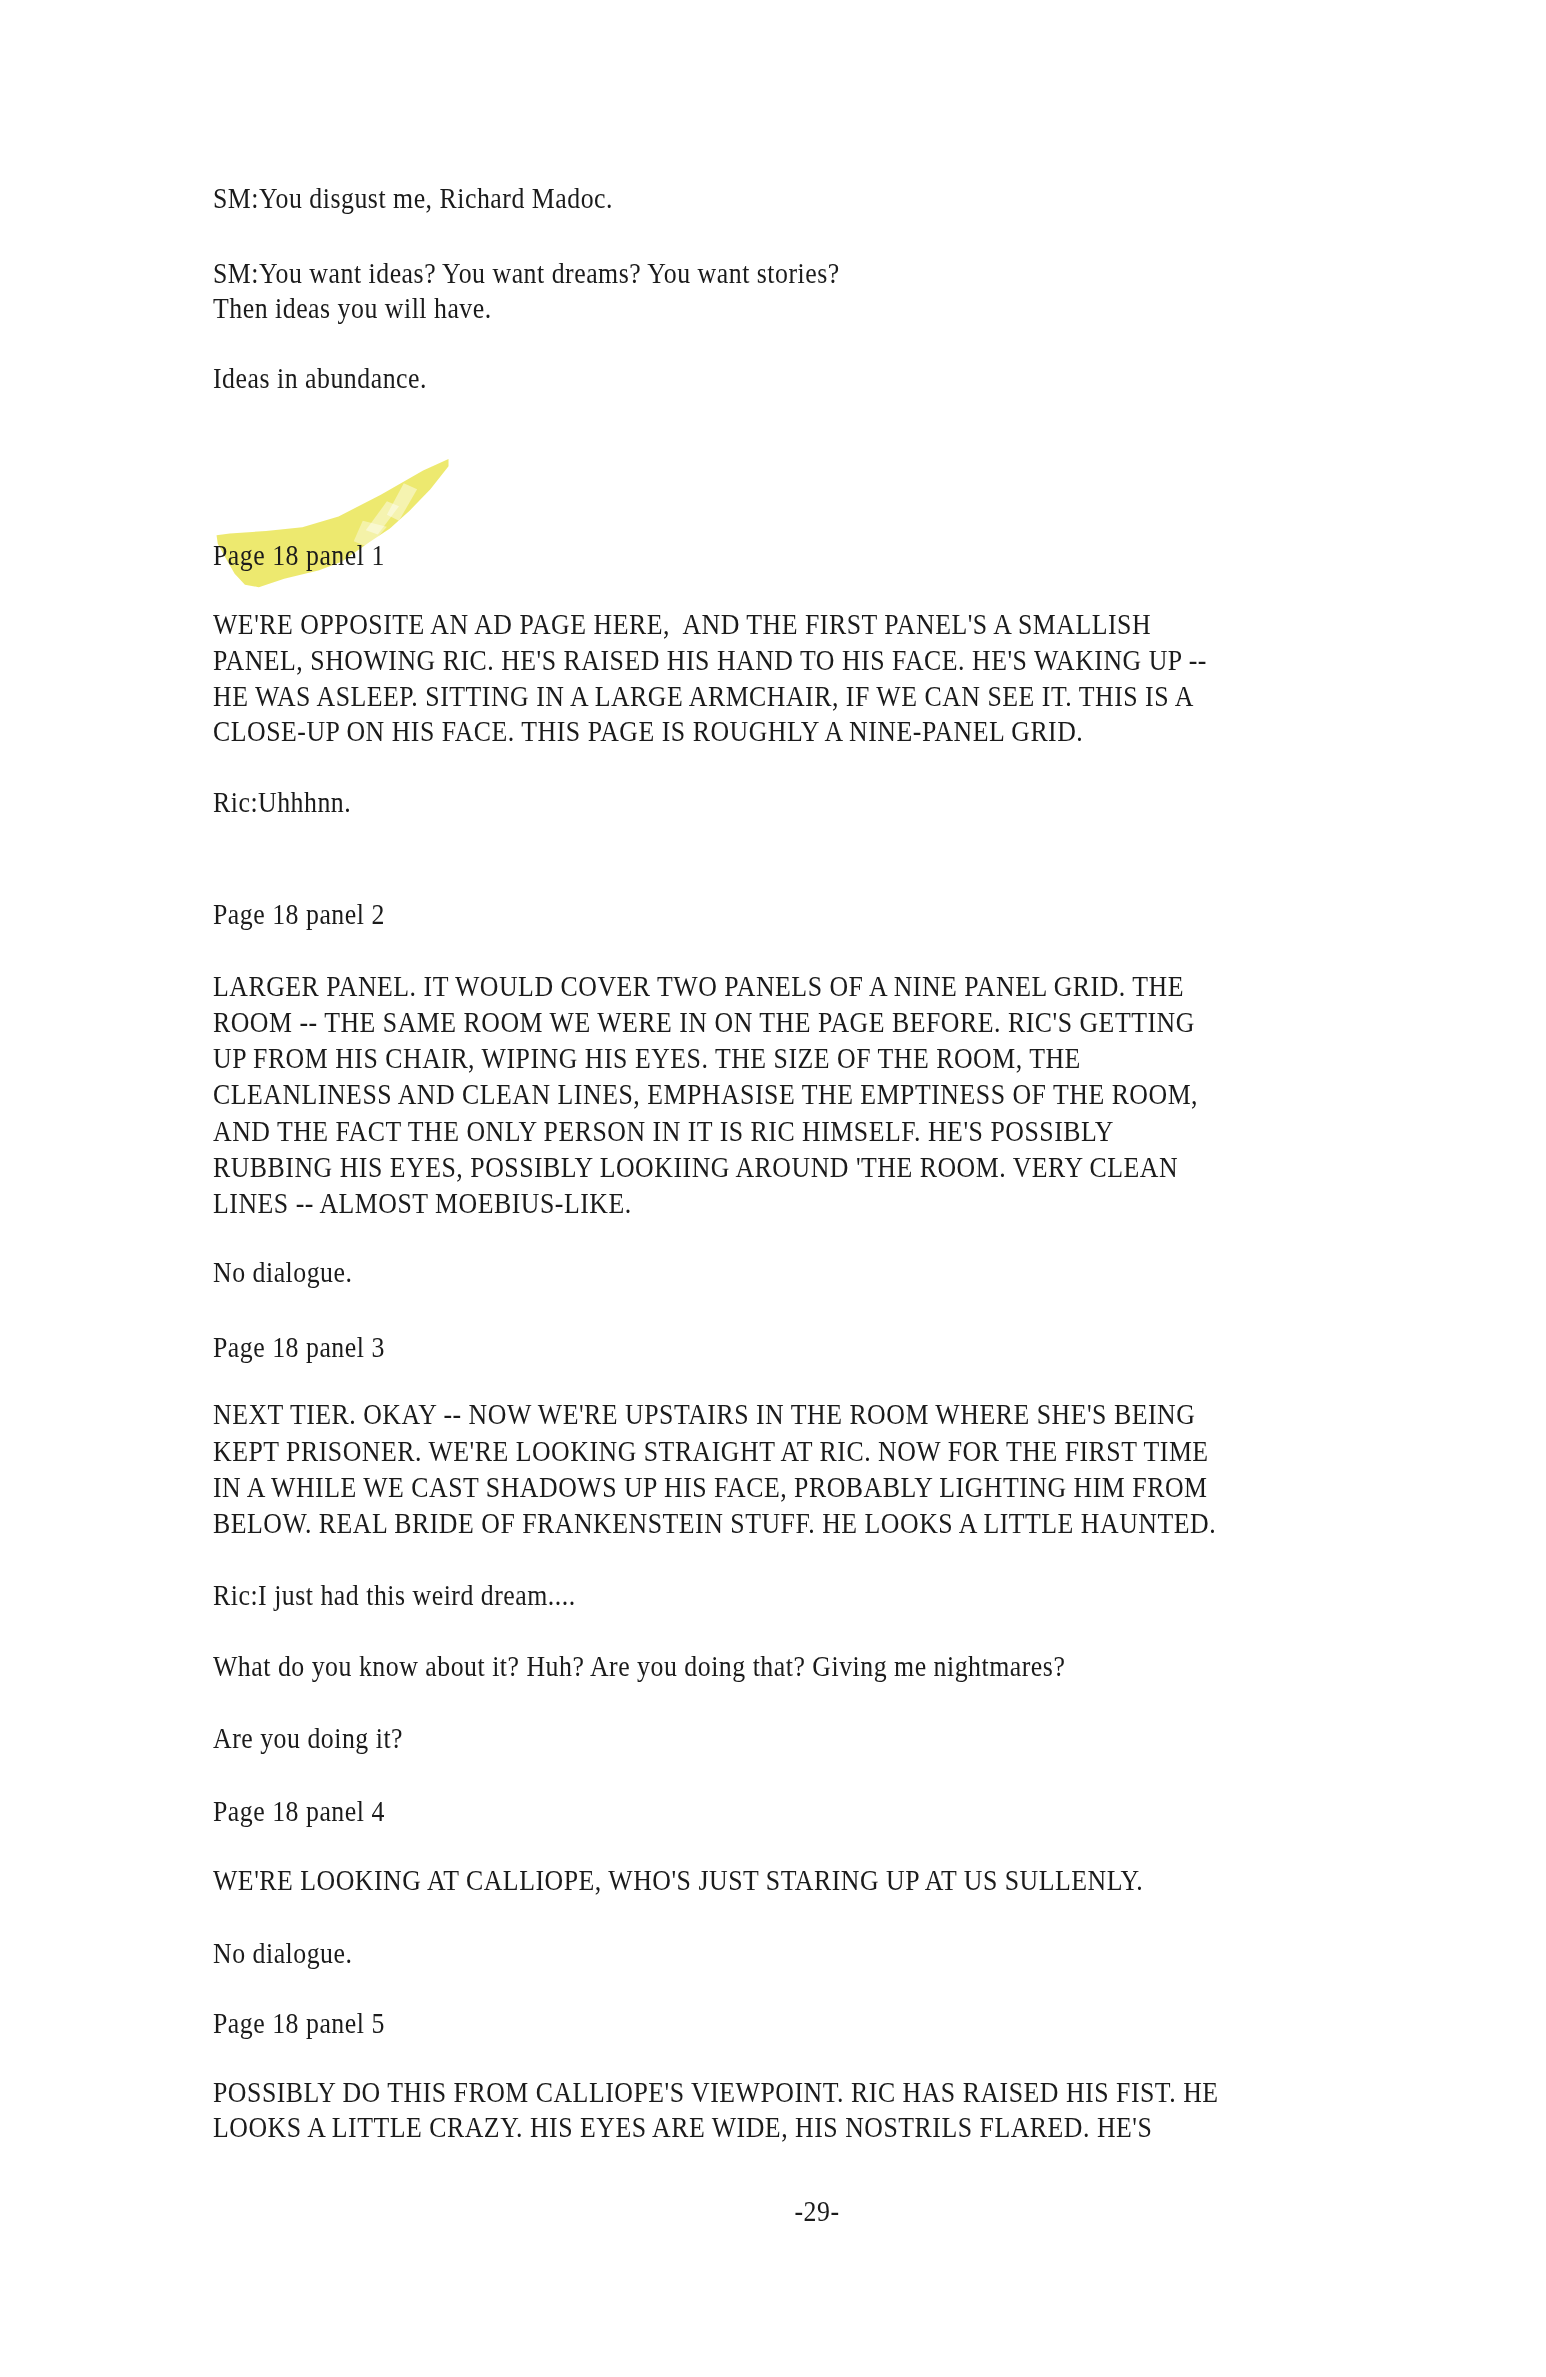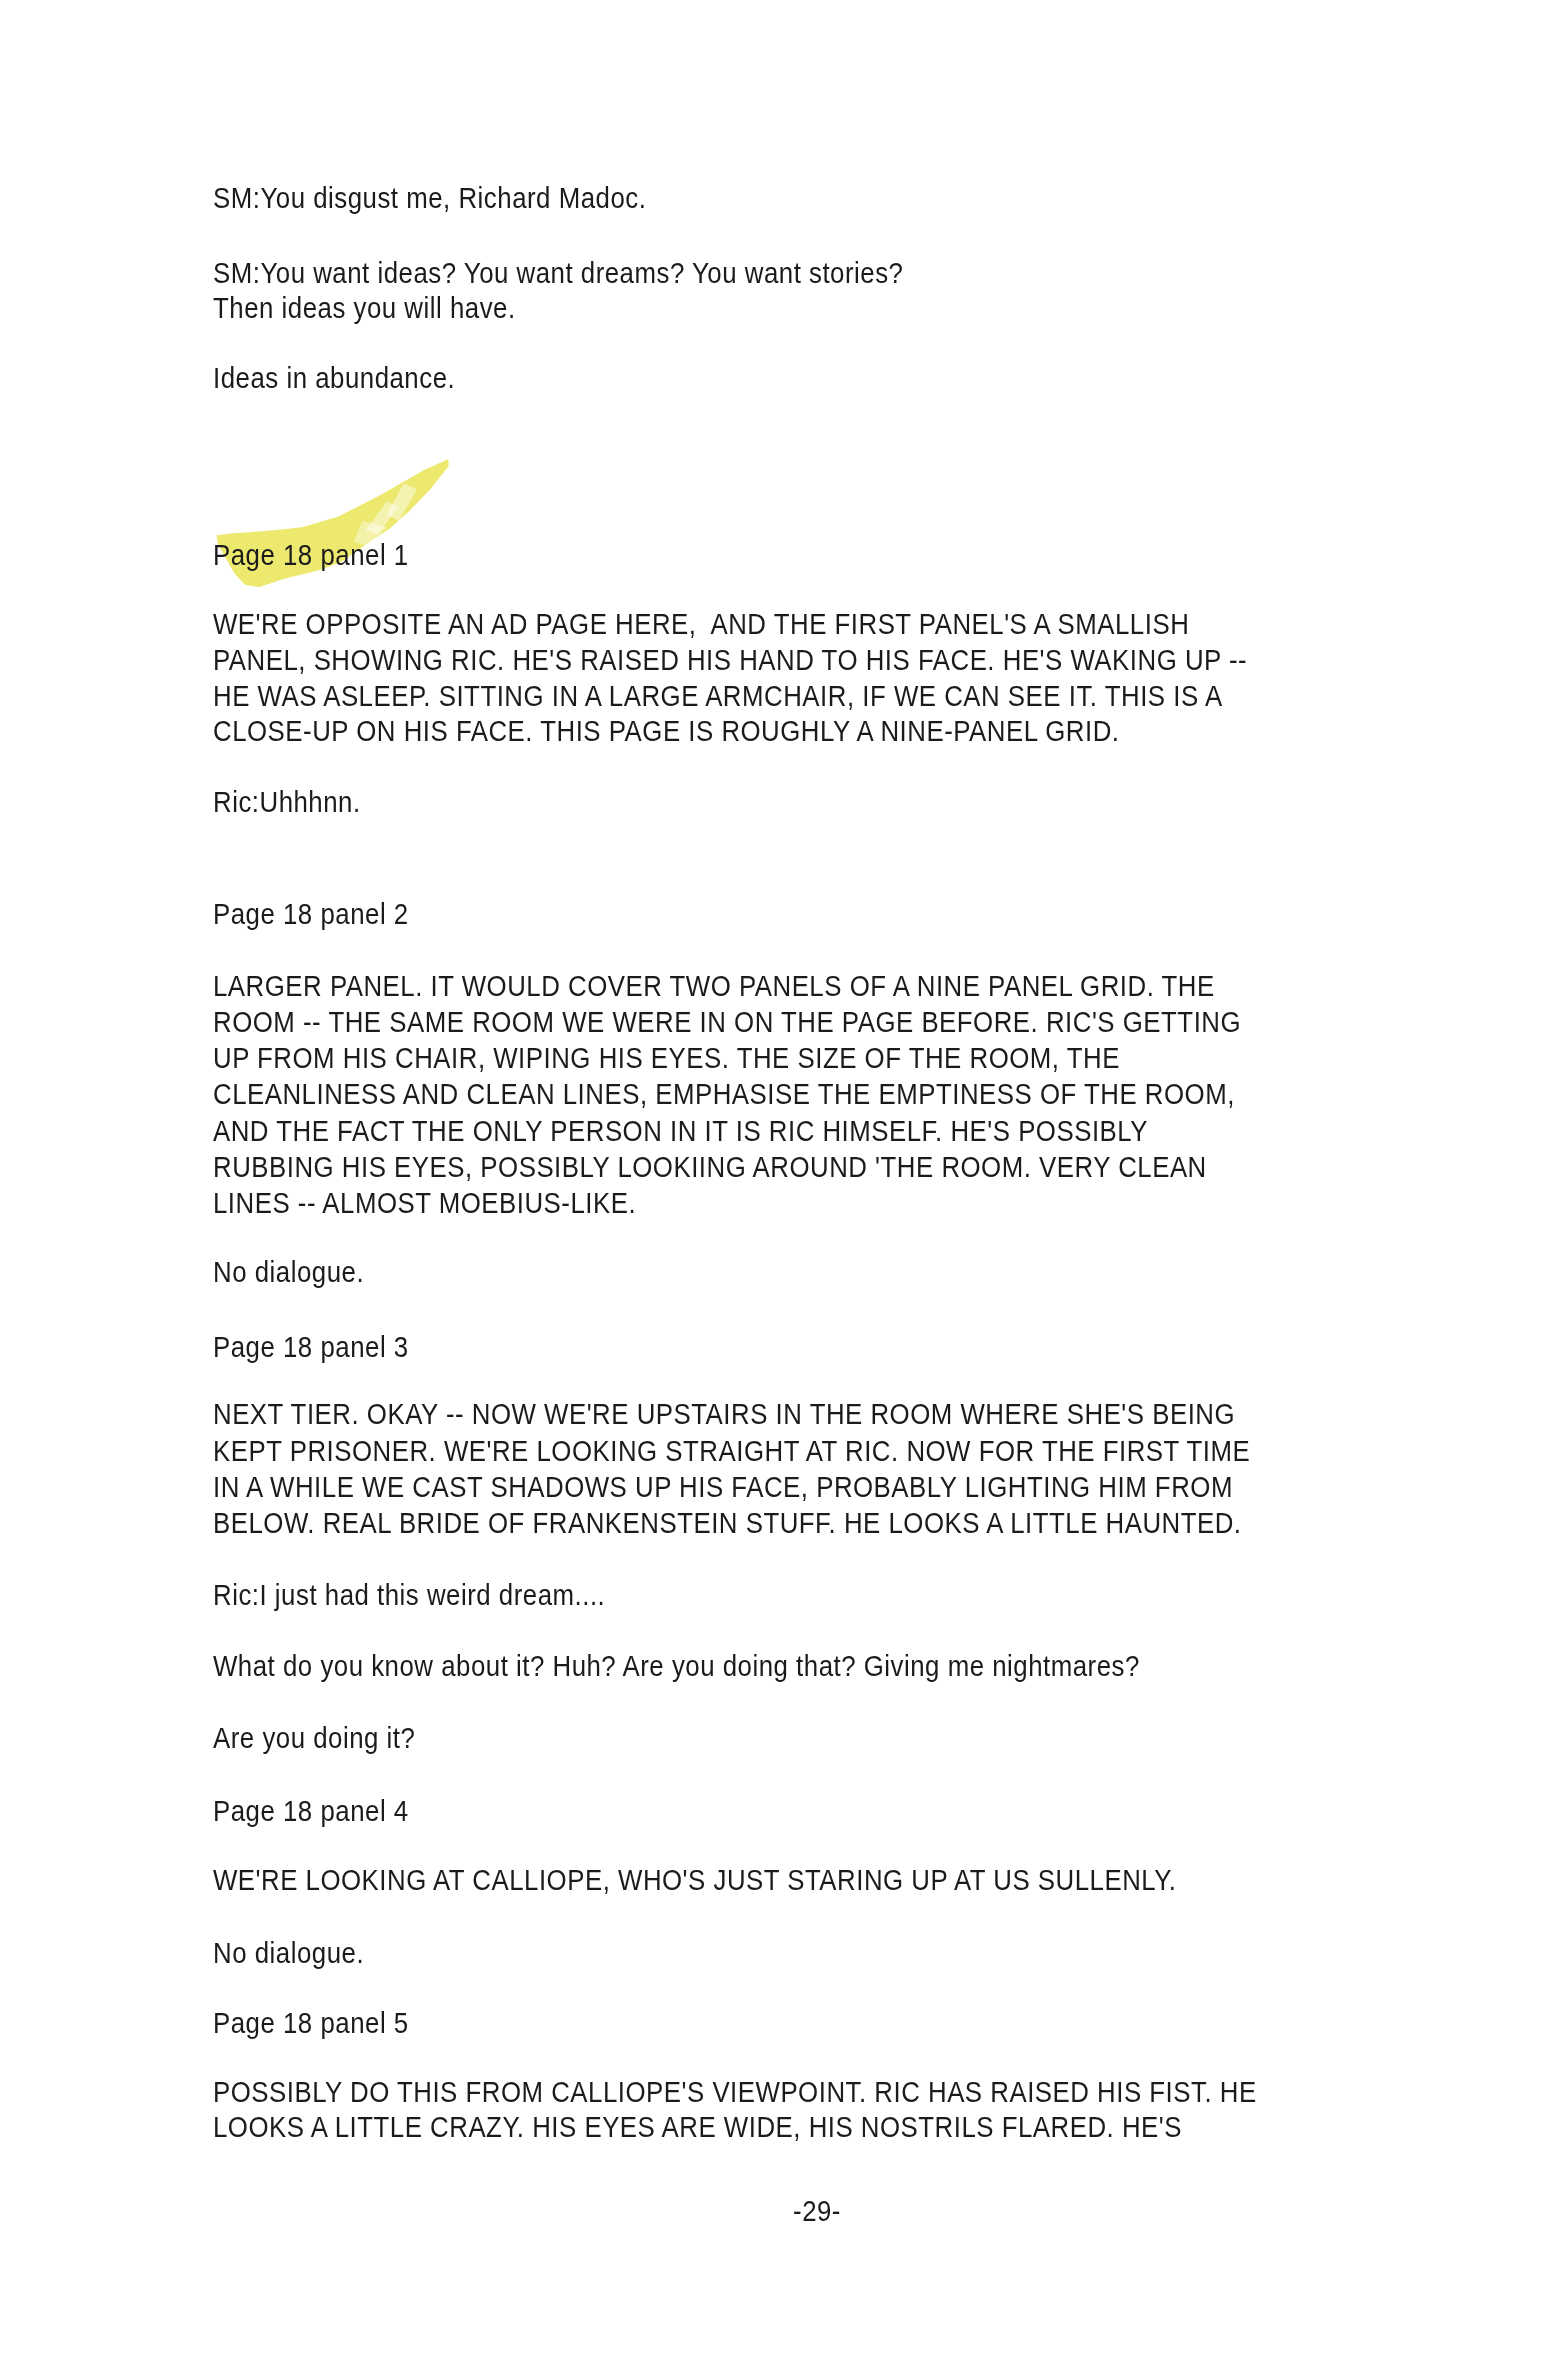--- a/index.html
+++ b/index.html
@@ -6,21 +6,21 @@
     margin: 0;
     padding: 0;
     background: #ffffff;
   }
   .page {
     position: relative;
     width: 1547px;
     height: 2377px;
     background: #ffffff;
     overflow: hidden;
-    font-family: Liberation Sans, sans-serif;
+    font-family: Liberation Serif, serif;
     color: #1b1b1b;
     text-align: right;
   }
   .highlighter {
     position: absolute;
     left: 0;
     top: 0;
     z-index: 1;
   }
   .ln {

